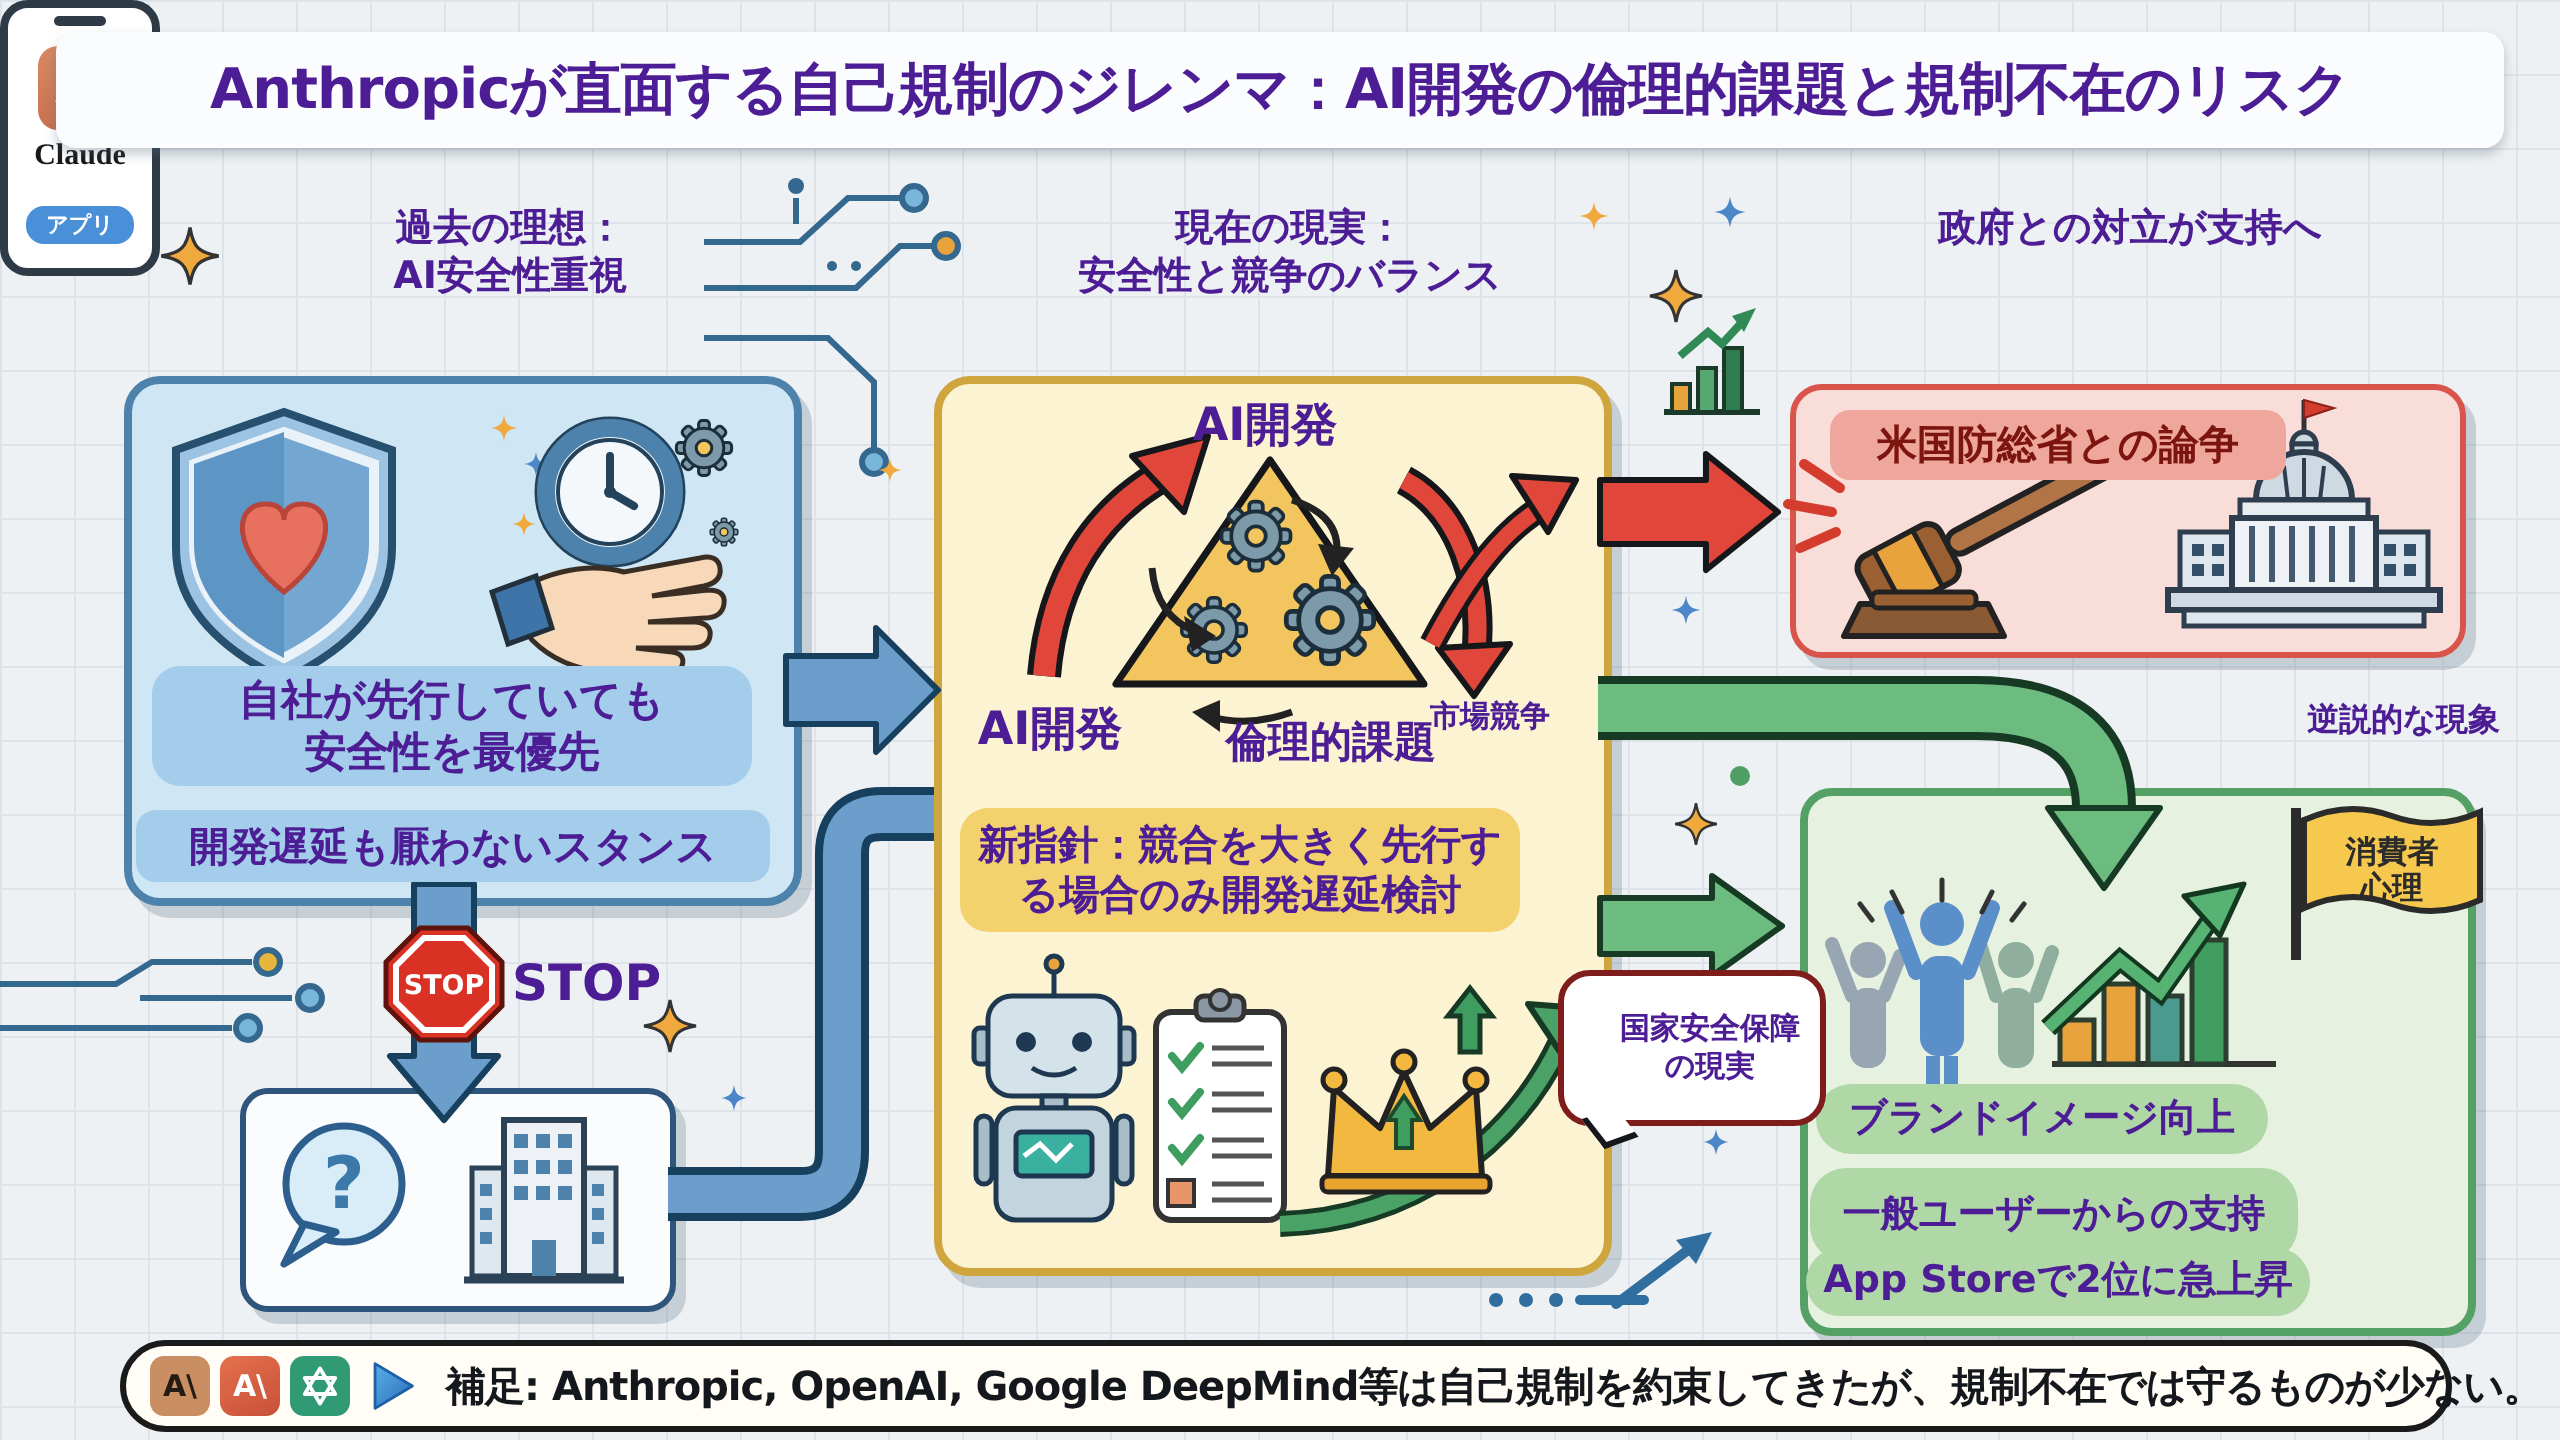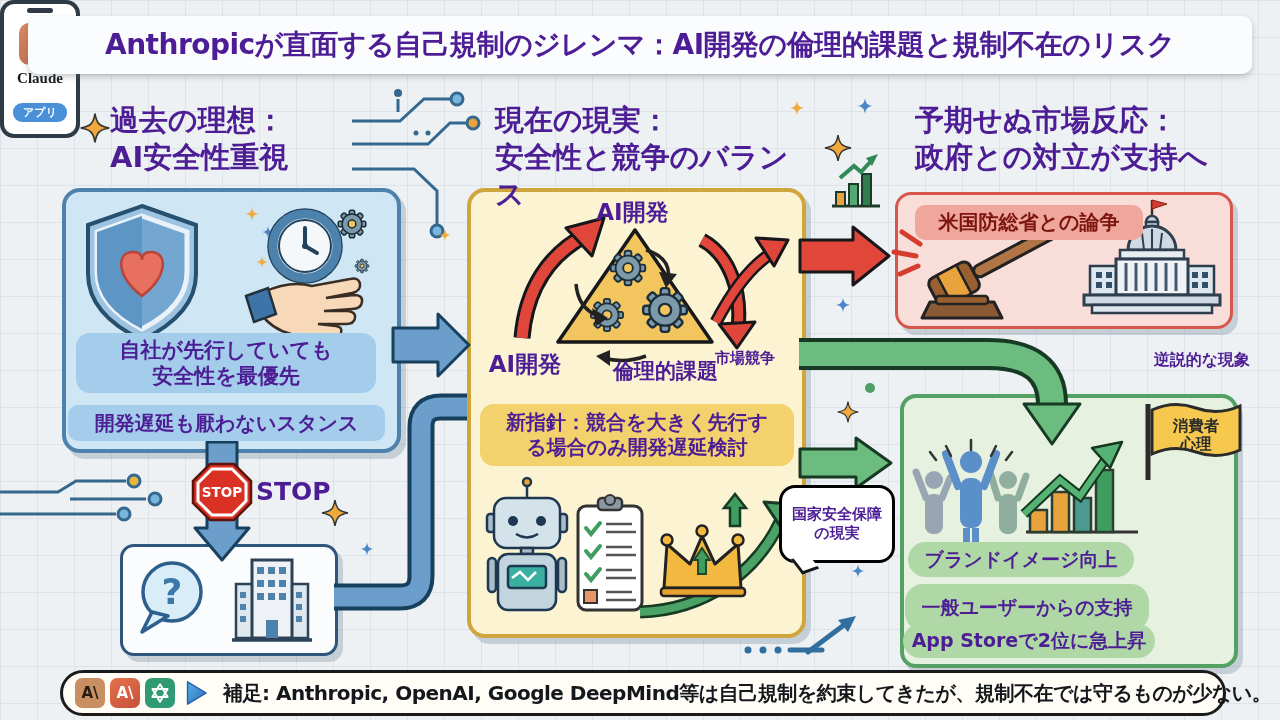--- a/index.html
+++ b/index.html
@@ -7,30 +7,30 @@
     width:1280px;height:720px;position:relative;overflow:hidden;
     font-family:"DejaVu Sans","Liberation Sans",sans-serif;
     background-color:#eef1f3;
     background-image:linear-gradient(#dde3e8 1px,transparent 1px),
                      linear-gradient(90deg,#dde3e8 1px,transparent 1px);
     background-size:37px 37px;
   }
   .panel{position:absolute;z-index:1;border-radius:18px;box-shadow:5px 6px 0 rgba(110,130,150,.3);}
   .art{position:absolute;left:0;top:0;z-index:2;pointer-events:none;}
   .txt{position:absolute;z-index:4;color:#4c1d95;font-weight:bold;}
-  .hdr{font-size:29px;line-height:1.28;}
+  .hdr{text-align:center;font-size:19px;line-height:1.28;}
   .pill{display:flex;flex-direction:column;align-items:center;justify-content:center;
         text-align:center;border-radius:14px;line-height:1.25;}
   .title-card{position:absolute;left:28px;top:16px;width:1224px;height:58px;z-index:1;
         background:#fbfcfd;border-radius:10px;box-shadow:0 3px 6px rgba(90,105,120,.35);}
   .title-text{left:28px;top:16px;width:1224px;height:58px;display:flex;align-items:center;justify-content:center;
         font-size:28px;letter-spacing:-0.5px;white-space:nowrap;}
   .bubble{left:779px;top:485px;width:110px;height:72px;z-index:5;background:#fff;
-        border:3px solid #000000;border-radius:16px;display:flex;flex-direction:column;
-        align-items:center;justify-content:center;font-size:15px;line-height:1.3;text-align:center;}
+        border:3px solid #7f1d1d;border-radius:16px;display:flex;flex-direction:column;
+        align-items:center;justify-content:center;font-size:15px;line-height:1.3;text-align:center;padding-left:18px;}
   .bubble:after{content:"";position:absolute;left:14px;bottom:-13px;width:15px;height:15px;background:#fff;
         border-left:3px solid #15171a;border-bottom:3px solid #15171a;transform:rotate(-20deg) skewX(18deg);}
   .phone{left:1147px;top:478px;width:72px;height:130px;z-index:4;background:#fff;
         border:4px solid #2e3a45;border-radius:14px;display:flex;flex-direction:column;align-items:center;text-align:right;}
   .phone-notch{width:26px;height:5px;background:#2e3a45;border-radius:3px;margin-top:4px;}
   .phone-app{width:42px;height:42px;border-radius:10px;margin-top:10px;background:linear-gradient(160deg,#d98a64,#c4684a);
         display:flex;align-items:center;justify-content:center;color:#fff;font-weight:bold;font-size:22px;}
   .phone-name{font-family:"Liberation Serif","DejaVu Serif",serif;font-size:15px;color:#16181c;margin-top:5px;font-weight:bold;}
   .phone-tag{margin-top:16px;background:#4a90d9;color:#fff;font-size:11px;font-weight:bold;
         border-radius:9px;padding:2px 10px;}
@@ -383,37 +383,36 @@
 
 <div class="txt hdr" style="left:110px;top:102px;width:290px;">
   <span style="display:block">過去の理想：</span>
   <span style="display:block">AI安全性重視</span>
 </div>
 <div class="txt hdr" style="left:495px;top:102px;width:300px;">
   <span style="display:block">現在の現実：</span>
   <span style="display:block">安全性と競争のバランス</span>
 </div>
 <div class="txt hdr" style="left:915px;top:102px;width:300px;">
-  <span style="display:block">予期せぬ市場反応：</span>
   <span style="display:block">政府との対立が支持へ</span>
 </div>
 
 <div class="txt pill" style="left:76px;top:333px;width:300px;height:60px;background:#a3cdea;font-size:21px;">
   <span>自社が先行していても</span>
   <span>安全性を最優先</span>
 </div>
 <div class="txt pill" style="left:68px;top:405px;width:317px;height:36px;background:#a3cdea;font-size:20px;border-radius:10px;">開発遅延も厭わないスタンス</div>
 
 <div class="txt" style="left:256px;top:477px;font-size:25px;">STOP</div>
 
 <div class="txt" style="left:467px;top:197px;width:331px;text-align:center;font-size:23px;">AI開発</div>
 <div class="txt" style="left:480px;top:349px;width:90px;text-align:center;font-size:23px;">AI開発</div>
 <div class="txt" style="left:608px;top:357px;width:115px;text-align:center;font-size:21px;">倫理的課題</div>
 <div class="txt" style="left:695px;top:349px;width:100px;text-align:center;font-size:15px;">市場競争</div>
-<div class="txt pill" style="left:480px;top:404px;width:314px;height:62px;background:#f3d26d;font-size:20px;">
+<div class="txt pill" style="left:480px;top:404px;width:280px;height:62px;background:#f3d26d;font-size:20px;">
   <span>新指針：競合を大きく先行す</span>
   <span>る場合のみ開発遅延検討</span>
 </div>
 
 <div class="txt bubble">
   <span>国家安全保障</span>
   <span>の現実</span>
 </div>
 
 <div class="txt pill" style="left:915px;top:205px;width:228px;height:35px;background:#efa69c;color:#7c150f;font-size:20px;border-radius:10px;">米国防総省との論争</div>

